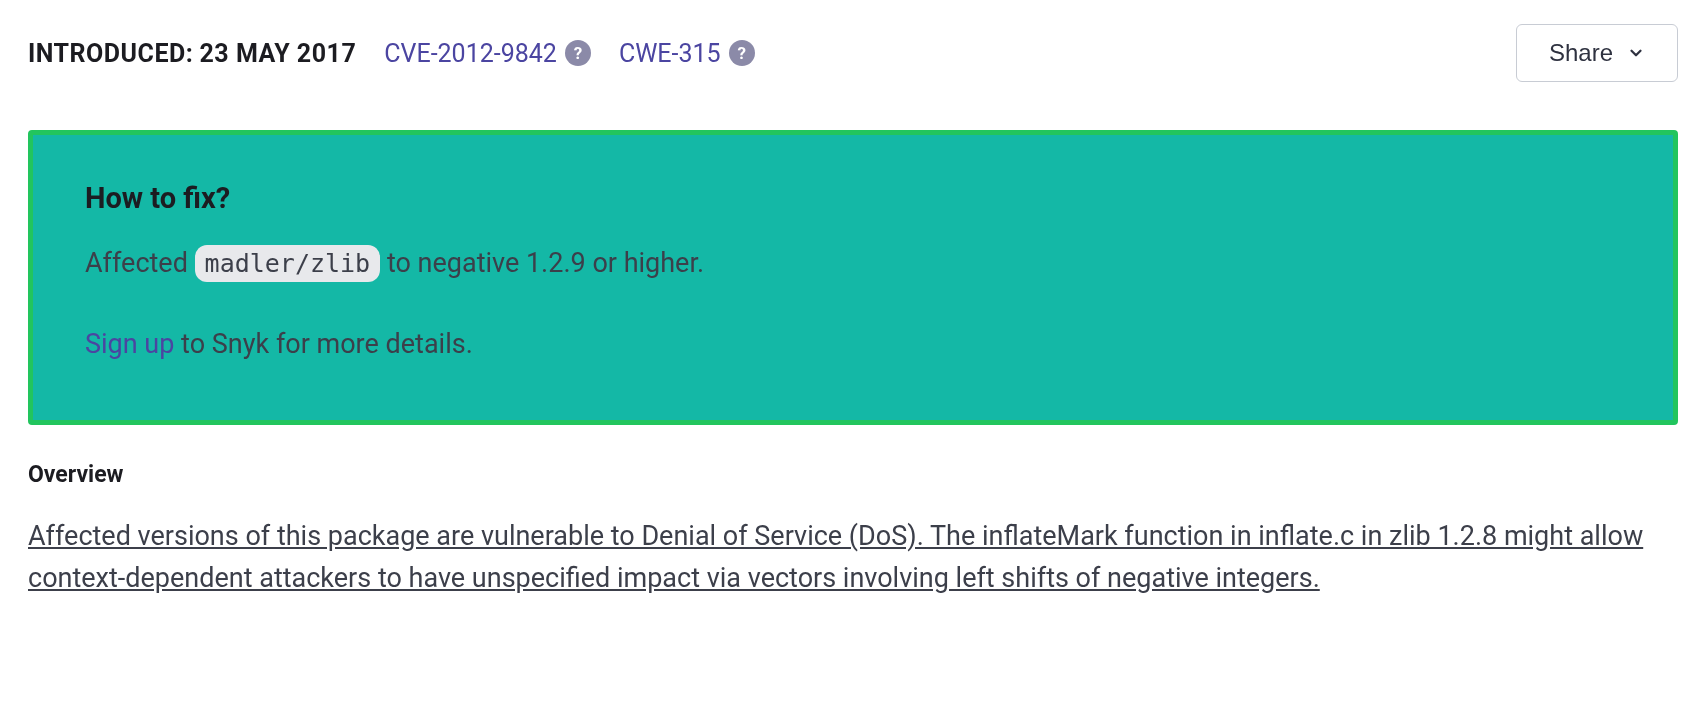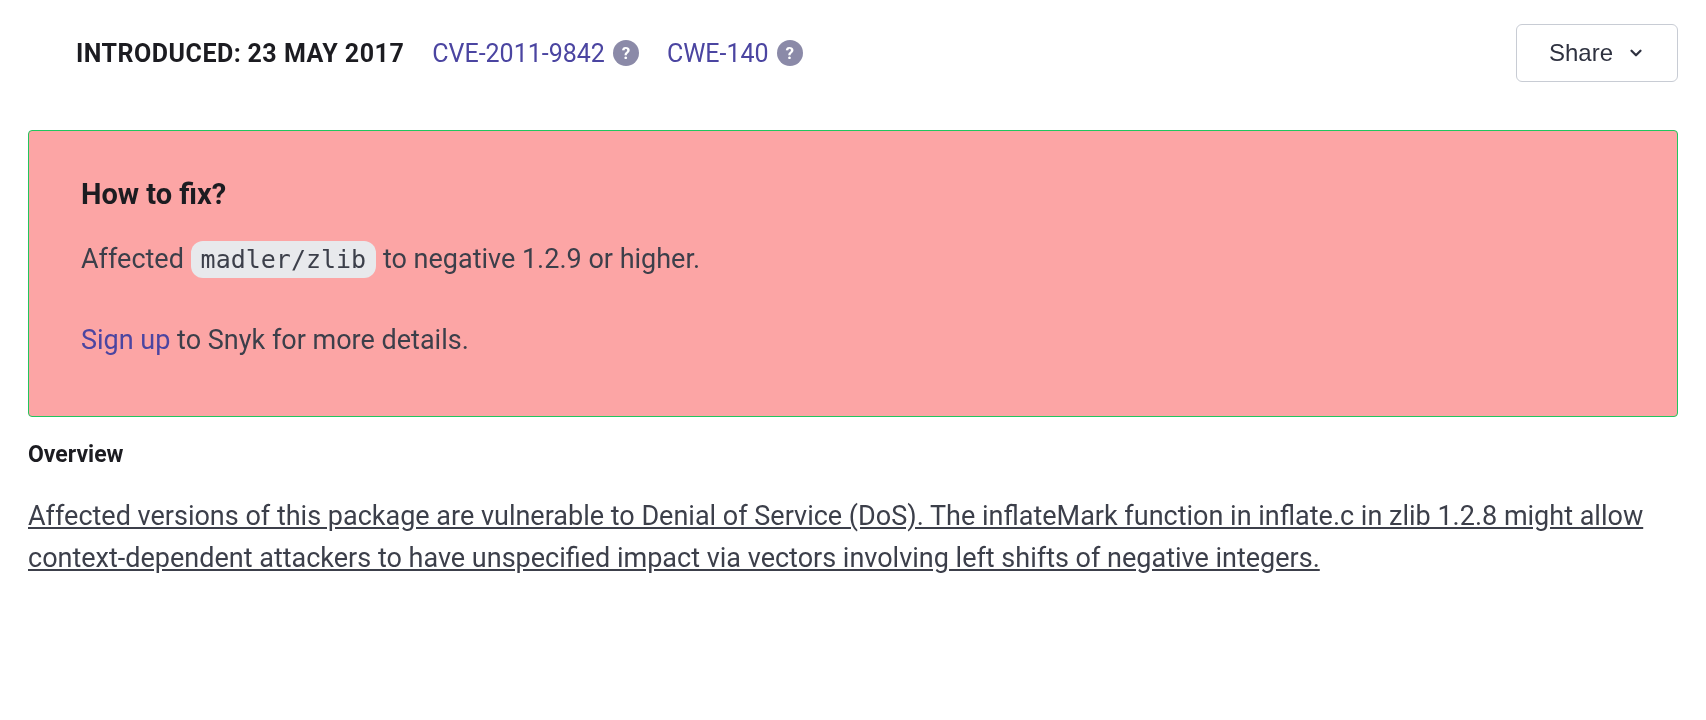--- a/index.html
+++ b/index.html
@@ -8,21 +8,20 @@
     background: #fff;
     color: #1c1c21;
     padding: 24px 28px;
     width: 1706px;
   }
   .top-row {
     display: flex;
     align-items: center;
     justify-content: space-between;
     margin-bottom: 48px;
-    margin-left: 48px;
   }
   .meta {
     display: flex;
     align-items: center;
     gap: 28px;
     font-size: 25px;
   }
   .introduced-label {
     font-weight: 700;
     letter-spacing: 0.5px;
@@ -59,25 +58,25 @@
     padding: 14px 32px;
     font-size: 24px;
     color: #2f3240;
     cursor: pointer;
   }
   .chevron {
     width: 18px;
     height: 18px;
   }
   .fix-box {
-    border: 1px solid #22c55e;
-    background: #fca5a5;
+    border: 5px solid #22c55e;
+    background: #14b8a6;
     border-radius: 4px;
     padding: 46px 52px 56px;
-    margin-bottom: 24px;
+    margin-bottom: 36px;
   }
   .fix-title {
     font-size: 29px;
     font-weight: 700;
     color: #1c1c21;
     margin-bottom: 28px;
   }
   .fix-text {
     font-size: 27px;
     color: #3c3f4a;
@@ -112,25 +111,25 @@
 </head>
 <body>
 
 <div class="top-row">
   <div class="meta">
     <span>
       <span class="introduced-label">INTRODUCED:</span>
       <span class="introduced-label">23 MAY 2017</span>
     </span>
     <a href="#" class="link">
-      <span>CVE-2011-9842</span>
+      <span>CVE-2012-9842</span>
       <span class="help-icon">?</span>
     </a>
     <a href="#" class="link">
-      <span>CWE-140</span>
+      <span>CWE-315</span>
       <span class="help-icon">?</span>
     </a>
   </div>
   <button class="share-btn">
     <span>Share</span>
     <svg class="chevron" viewBox="0 0 24 24" fill="none" stroke="#2f3240" stroke-width="3" stroke-linecap="round" stroke-linejoin="round">
       <polyline points="6 9 12 15 18 9"></polyline>
     </svg>
   </button>
 </div>

